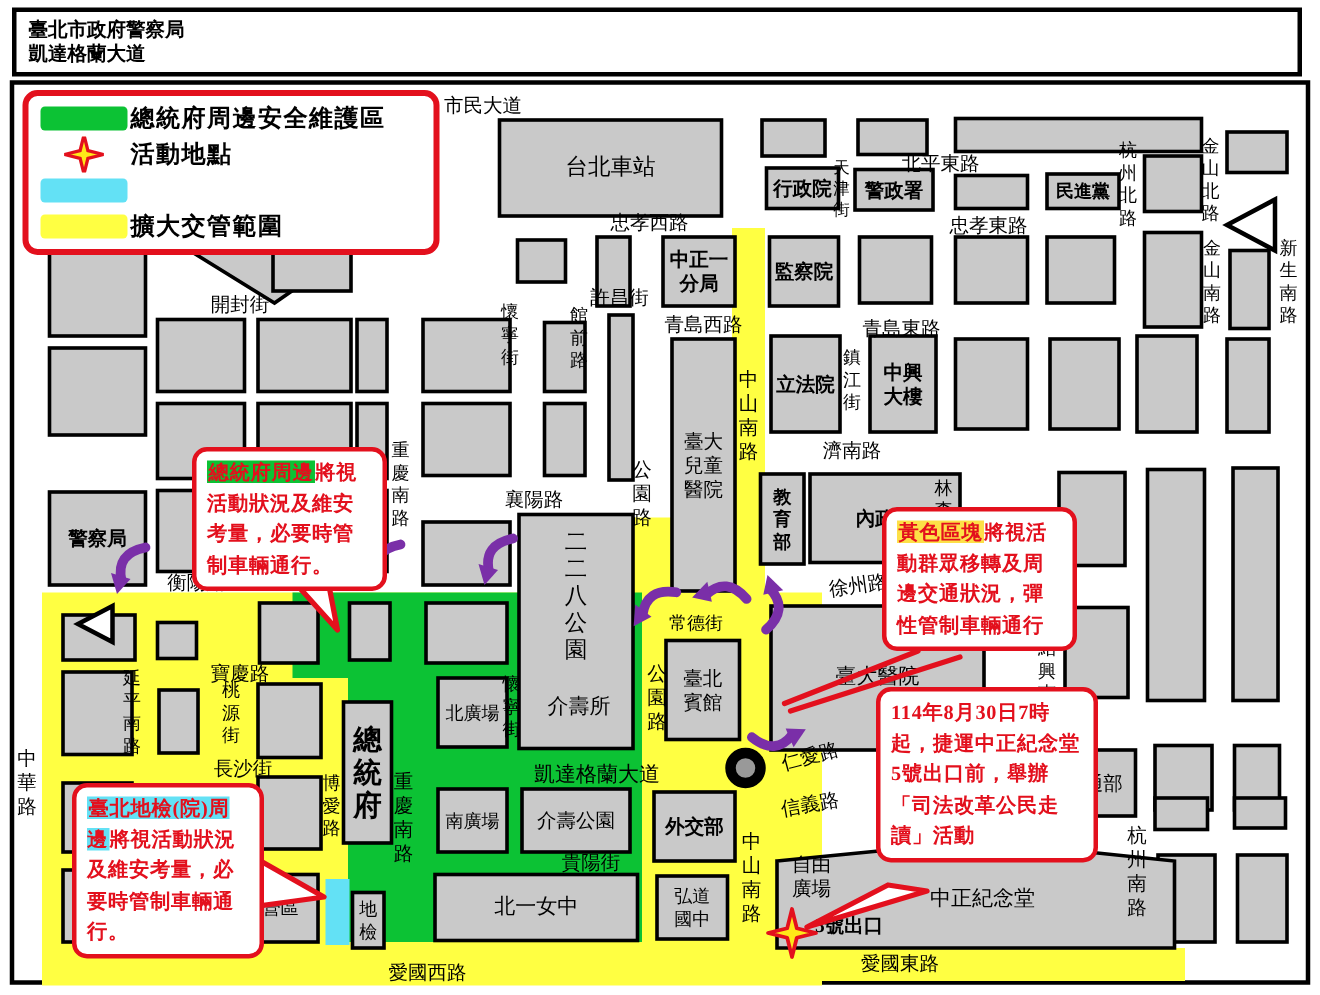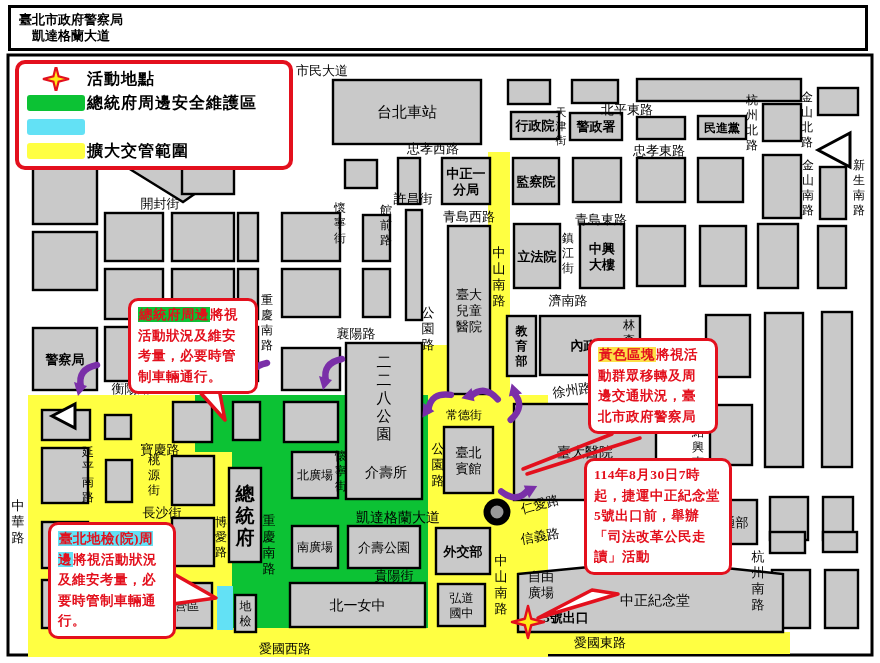--- a/index.html
+++ b/index.html
@@ -1,19 +1,19 @@
 <!DOCTYPE html>
 <html><head>
 <meta charset="utf-8">
 <style>
   html,body{margin:0;padding:0;background:#fff;width:880px;height:663px;overflow:hidden;}
   #stage{position:relative;width:880px;height:663px;font-family:"Liberation Serif","DejaVu Serif",serif;}
   #header{position:absolute;left:8px;top:5px;width:860px;height:46px;border:3px solid #000;background:#fff;
           display:flex;align-items:center;box-sizing:border-box;}
-  #org{font-weight:700;font-size:13px;line-height:1.25;text-align:center;white-space:nowrap;padding:0 6px 0 8px;}
+  #org{font-weight:700;font-size:13px;line-height:1.25;white-space:nowrap;padding:0 6px 0 8px;}
   #title{font-weight:700;font-size:23px;white-space:nowrap;letter-spacing:0.5px;}
   #map-svg{position:absolute;left:0;top:0;}
   #legend{position:absolute;left:15px;top:60px;width:278px;border:4px solid #e3101d;border-radius:10px;
           background:#fff;padding:3px 6px;box-sizing:border-box;}
   .lg-row{display:flex;align-items:center;height:24px;}
   .lg-sym{width:62px;display:flex;justify-content:center;align-items:center;}
   .lg-swatch{width:58px;height:16px;border-radius:3px;}
   .lg-label{font-weight:700;font-size:16px;color:#000;letter-spacing:1px;}
   .co{position:absolute;background:#fff;border:3.5px solid #e3101d;border-radius:10px;padding:4px 7px;
       box-sizing:border-box;color:#e3101d;font-weight:700;font-size:13.5px;line-height:1.52;letter-spacing:0.5px;}
@@ -239,43 +239,43 @@
   <div id="header">
     <div id="org">
       <div>臺北市政府警察局</div>
       <div>凱達格蘭大道</div>
     </div>
   </div>
 
   <div id="legend">
       <div class="lg-row">
         <div class="lg-sym">
+          <div class="lg-swatch" style="background: rgb(12, 194, 52);"></div>
+        </div>
+        <span class="lg-label">總統府周邊安全維護區</span>
+      </div>
+      <div class="lg-row">
+        <div class="lg-sym">
           <svg width="40" height="24" viewBox="-20 -12 40 24">
             <path d="M0,-13 L2.6,-2.6 L13,0 L2.6,2.6 L0,13 L-2.6,2.6 L-13,0 L-2.6,-2.6 Z" fill="#ffe818" stroke="#e3101d" stroke-width="2.2"></path>
           </svg>
         </div>
         <span class="lg-label">活動地點</span>
       </div>
       <div class="lg-row">
         <div class="lg-sym">
-          <div class="lg-swatch" style="background: rgb(12, 194, 52);"></div>
-        </div>
-        <span class="lg-label">總統府周邊安全維護區</span>
-      </div>
-      <div class="lg-row">
-        <div class="lg-sym">
           <div class="lg-swatch" style="background: rgb(99, 225, 245);"></div>
         </div>
       </div>
       <div class="lg-row">
         <div class="lg-sym">
           <div class="lg-swatch" style="background: rgb(255, 255, 66);"></div>
         </div>
         <span class="lg-label">擴大交管範圍</span>
       </div>
     </div>
   <div id="callouts">
       <div class="co" style="left: 128px; top: 258px; width: 130px; margin-top: 40px;"><span class="hl" style="background: rgb(12, 194, 52);">總統府周邊</span><span>將視活動狀況及維安考量，必要時管制車輛通行。</span></div>
-      <div class="co" style="left: 588px; top: 338px; width: 130px;"><span class="hl" style="background: #fde047;">黃色區塊</span><span>將視活動群眾移轉及周邊交通狀況，臺北市政府警察局</span></div>
+      <div class="co" style="left: 588px; top: 338px; width: 130px;"><span class="hl" style="background: #fde047;">黃色區塊</span><span>將視活動群眾移轉及周邊交通狀況，彈性管制車輛通行</span></div>
       <div class="co" style="left: 570px; top: 458px; width: 148px; margin-left: 14px;"><span>114年8月30日7時起，捷運中正紀念堂5號出口前，舉辦「司法改革公民走讀」活動</span></div>
       <div class="co" style="left: 48px; top: 522px; width: 128px;"><span class="hl" style="background: rgb(99, 225, 245);">臺北地檢(院)周邊</span><span>將視活動狀況及維安考量，必要時管制車輛通行。</span></div>
     </div>
 </div>
 
 </body></html>

